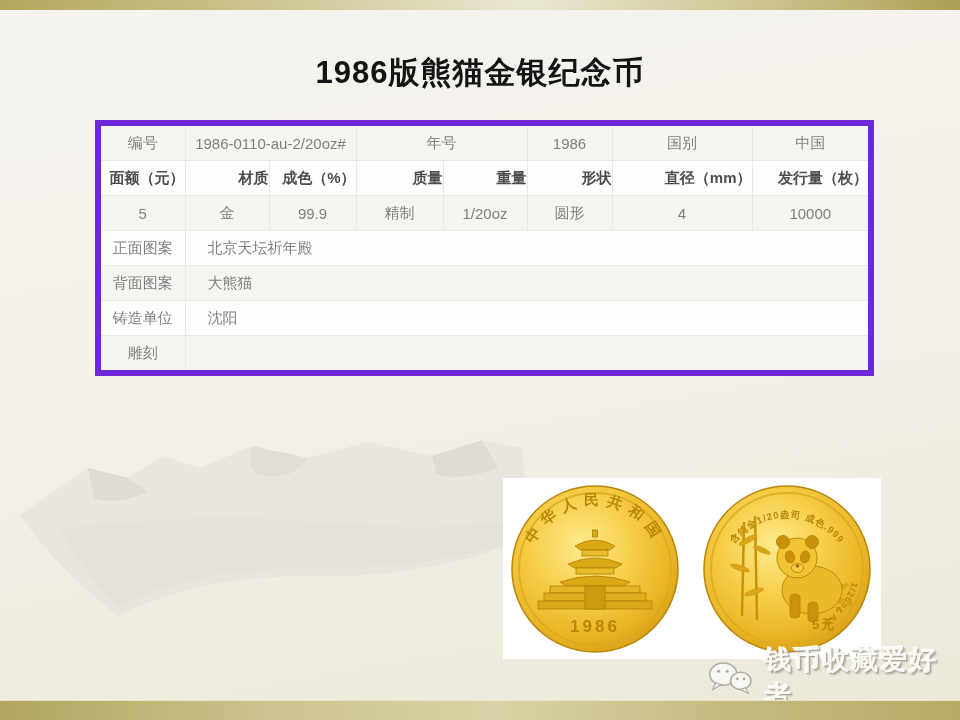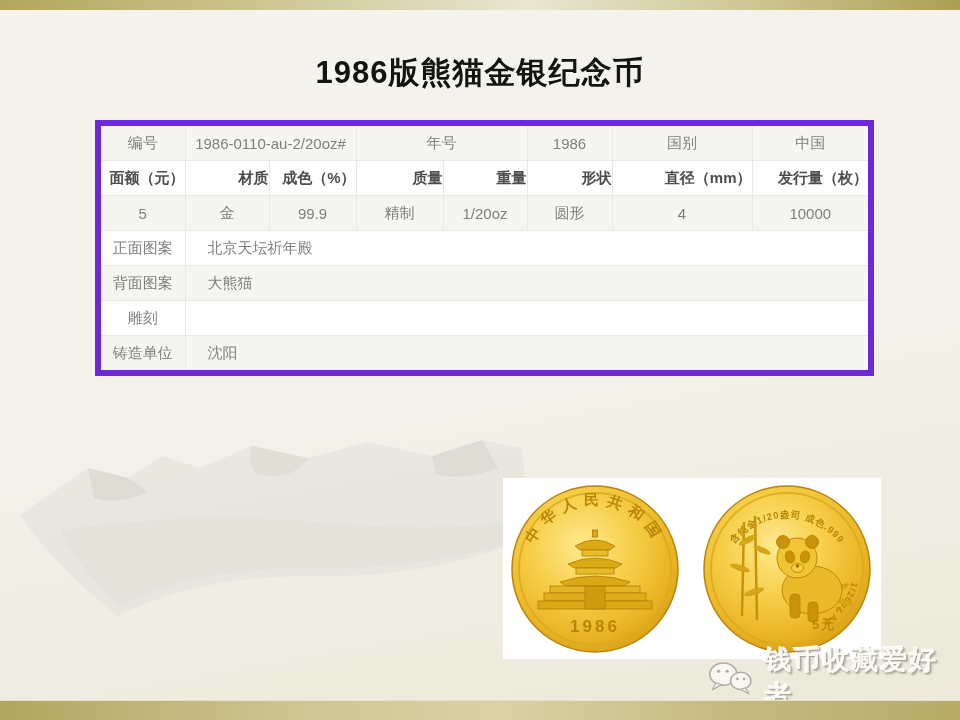--- a/index.html
+++ b/index.html
@@ -108,26 +108,26 @@
       </tr>
       <tr>
         <td colspan="1">正面图案</td>
         <td colspan="7" class="left">北京天坛祈年殿</td>
       </tr>
       <tr>
         <td colspan="1">背面图案</td>
         <td colspan="7" class="left">大熊猫</td>
       </tr>
       <tr>
+        <td colspan="1">铸造单位</td>
+        <td colspan="7" class="left">沈阳</td>
+      </tr>
+      <tr>
         <td colspan="1">雕刻</td>
         <td colspan="7" class="left"></td>
-      </tr>
-      <tr>
-        <td colspan="1">铸造单位</td>
-        <td colspan="7" class="left">沈阳</td>
       </tr>
     </tbody>
 </table>
 
 <div class="coin-panel">
 
   <svg class="coin obv" width="170" height="170" viewBox="0 0 170 170">
     <defs>
       <radialGradient id="gGold1" cx="42%" cy="36%" r="75%">
         <stop offset="0%" stop-color="#fdea8e"></stop>

